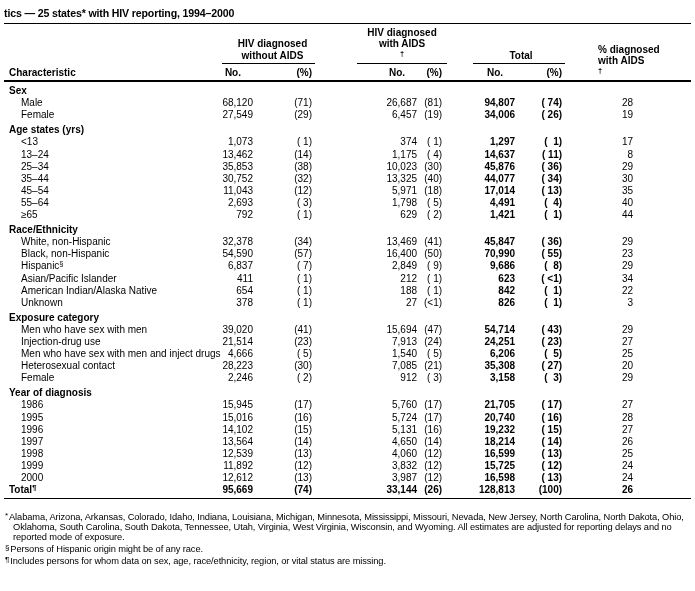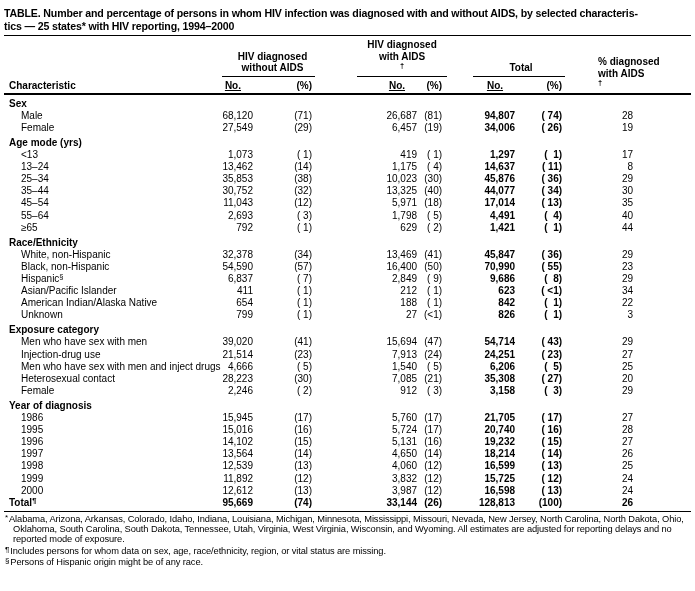--- a/index.html
+++ b/index.html
@@ -35,21 +35,21 @@
   .gtitle { text-align: center; line-height: 11.5px; }
   .gtitle span { display: block; }
   .g1 .gtitle { margin-left: 40px; }
   .g2 .gtitle { margin-left: 42px; }
   .g3 .gtitle { margin-left: 30px; }
   .gline { border-bottom: 1.3px solid #000; height: 3px; }
   .g1 .gline { margin-left: 32px; }
   .g2 .gline { margin-left: 42px; }
   .g3 .gline { margin-left: 26px; }
   tr.sub-h th { height: 17px; padding-bottom: 2px; }
-  th.no-h  { text-align: right; padding-right: 12px; text-decoration: underline; }
+  th.no-h  { text-align: right; padding-right: 12px; }
   th.no3-h { padding-right: 14px; }
   th.pct1-h { text-align: right; padding-right: 3px; }
   th.pct2-h { text-align: right; padding-right: 5px; }
   th.pct3-h { text-align: right; padding-right: 3px; }
   th.pdiag-h { text-align: left; padding-left: 33px; padding-bottom: 2px; line-height: 11.5px; }
   th.pdiag-h span { display: block; }
   sup { font-size: 7.5px; vertical-align: 3px; line-height: 0; }
 
   tbody td { font-size: 10px; line-height: 12.1px; padding: 0; vertical-align: bottom; }
   td.char { white-space: nowrap; overflow: visible; padding-left: 17px; }
@@ -58,31 +58,30 @@
   td.pct1 { padding-right: 3px; margin-top: 31px; }
   td.pct2 { padding-right: 5px; }
   td.no3  { padding-right: 2px; }
   td.pct3 { padding-right: 3px; }
   td.b { font-weight: bold; }
   td.pdiag { text-align: right; padding-right: 58px; margin-top: 30px; }
   tr.total-row td { font-weight: bold; border-bottom: 1.6px solid #000; padding-bottom: 2px; }
   tr.total-row td.char { padding-left: 5px; }
 
   
-  .footnotes { margin-top: 1px; font-size: 9.3px; line-height: 9.9px; letter-spacing: -0.1px; padding-left: 1px; }
+  .footnotes { margin-top: 12px; font-size: 9.3px; line-height: 9.9px; letter-spacing: -0.1px; padding-left: 1px; }
   .footnote { padding-left: 8px; text-indent: -8px; }
   .fsym { font-size: 8px; vertical-align: 2px; margin-right: 1px; }
 </style>
 </head>
 <body>
 
 <div class="page">
 
   <div class="title">
-    <div>TABLE. Number and percentage of persons in whom HIV infection was diagnosed with and without AIDS, by selected characteris-</div>
     <div>tics — 25 states* with HIV reporting, 1994–2000</div>
   </div>
   <div class="title-rule"></div>
 
   <table>
     <colgroup>
       <col class="c-char">
         <col class="c-no1">
         <col class="c-pct1">
         <col class="c-no2">
@@ -153,27 +152,27 @@
           <td class="char">Female</td>
           <td class="no no1">27,549</td>
           <td class="pct pct1">(29)</td>
           <td class="no no2">6,457</td>
           <td class="pct pct2">(19)</td>
           <td class="no no3 b">34,006</td>
           <td class="pct pct3 b">( 26)</td>
           <td class="pdiag">19</td>
         </tr>
         <tr class="section-row">
-          <td colspan="8">Age mode (yrs)</td>
+          <td colspan="8">Age states (yrs)</td>
         </tr>
         <tr>
           <td class="char">&lt;13</td>
           <td class="no no1">1,073</td>
           <td class="pct pct1">( 1)</td>
-          <td class="no no2">419</td>
+          <td class="no no2">374</td>
           <td class="pct pct2">( 1)</td>
           <td class="no no3 b">1,297</td>
           <td class="pct pct3 b">(  1)</td>
           <td class="pdiag">17</td>
         </tr>
         <tr>
           <td class="char">13–24</td>
           <td class="no no1">13,462</td>
           <td class="pct pct1">(14)</td>
           <td class="no no2">1,175</td>
@@ -280,21 +279,21 @@
           <td class="no no1">654</td>
           <td class="pct pct1">( 1)</td>
           <td class="no no2">188</td>
           <td class="pct pct2">( 1)</td>
           <td class="no no3 b">842</td>
           <td class="pct pct3 b">(  1)</td>
           <td class="pdiag">22</td>
         </tr>
         <tr>
           <td class="char">Unknown</td>
-          <td class="no no1">799</td>
+          <td class="no no1">378</td>
           <td class="pct pct1">( 1)</td>
           <td class="no no2">27</td>
           <td class="pct pct2">(&lt;1)</td>
           <td class="no no3 b">826</td>
           <td class="pct pct3 b">(  1)</td>
           <td class="pdiag">3</td>
         </tr>
         <tr class="section-row">
           <td colspan="8">Exposure category</td>
         </tr>
@@ -429,17 +428,17 @@
           <td class="pct pct2">(26)</td>
           <td class="no no3 b">128,813</td>
           <td class="pct pct3 b">(100)</td>
           <td class="pdiag">26</td>
         </tr>
       </tbody>
   </table>
 
   <div class="footnotes">
     <div class="footnote"><span class="fsym">*</span><span>Alabama, Arizona, Arkansas, Colorado, Idaho, Indiana, Louisiana, Michigan, Minnesota, Mississippi, Missouri, Nevada, New Jersey, North Carolina, North Dakota, Ohio, Oklahoma, South Carolina, South Dakota, Tennessee, Utah, Virginia, West Virginia, Wisconsin, and Wyoming. All estimates are adjusted for reporting delays and no reported mode of exposure.</span></div>
+    <div class="footnote"><span class="fsym">§</span><span>Persons of Hispanic origin might be of any race.</span></div>
     <div class="footnote"><span class="fsym">¶</span><span>Includes persons for whom data on sex, age, race/ethnicity, region, or vital status are missing.</span></div>
-    <div class="footnote"><span class="fsym">§</span><span>Persons of Hispanic origin might be of any race.</span></div>
   </div>
 
 </div>
 
 </body></html>

